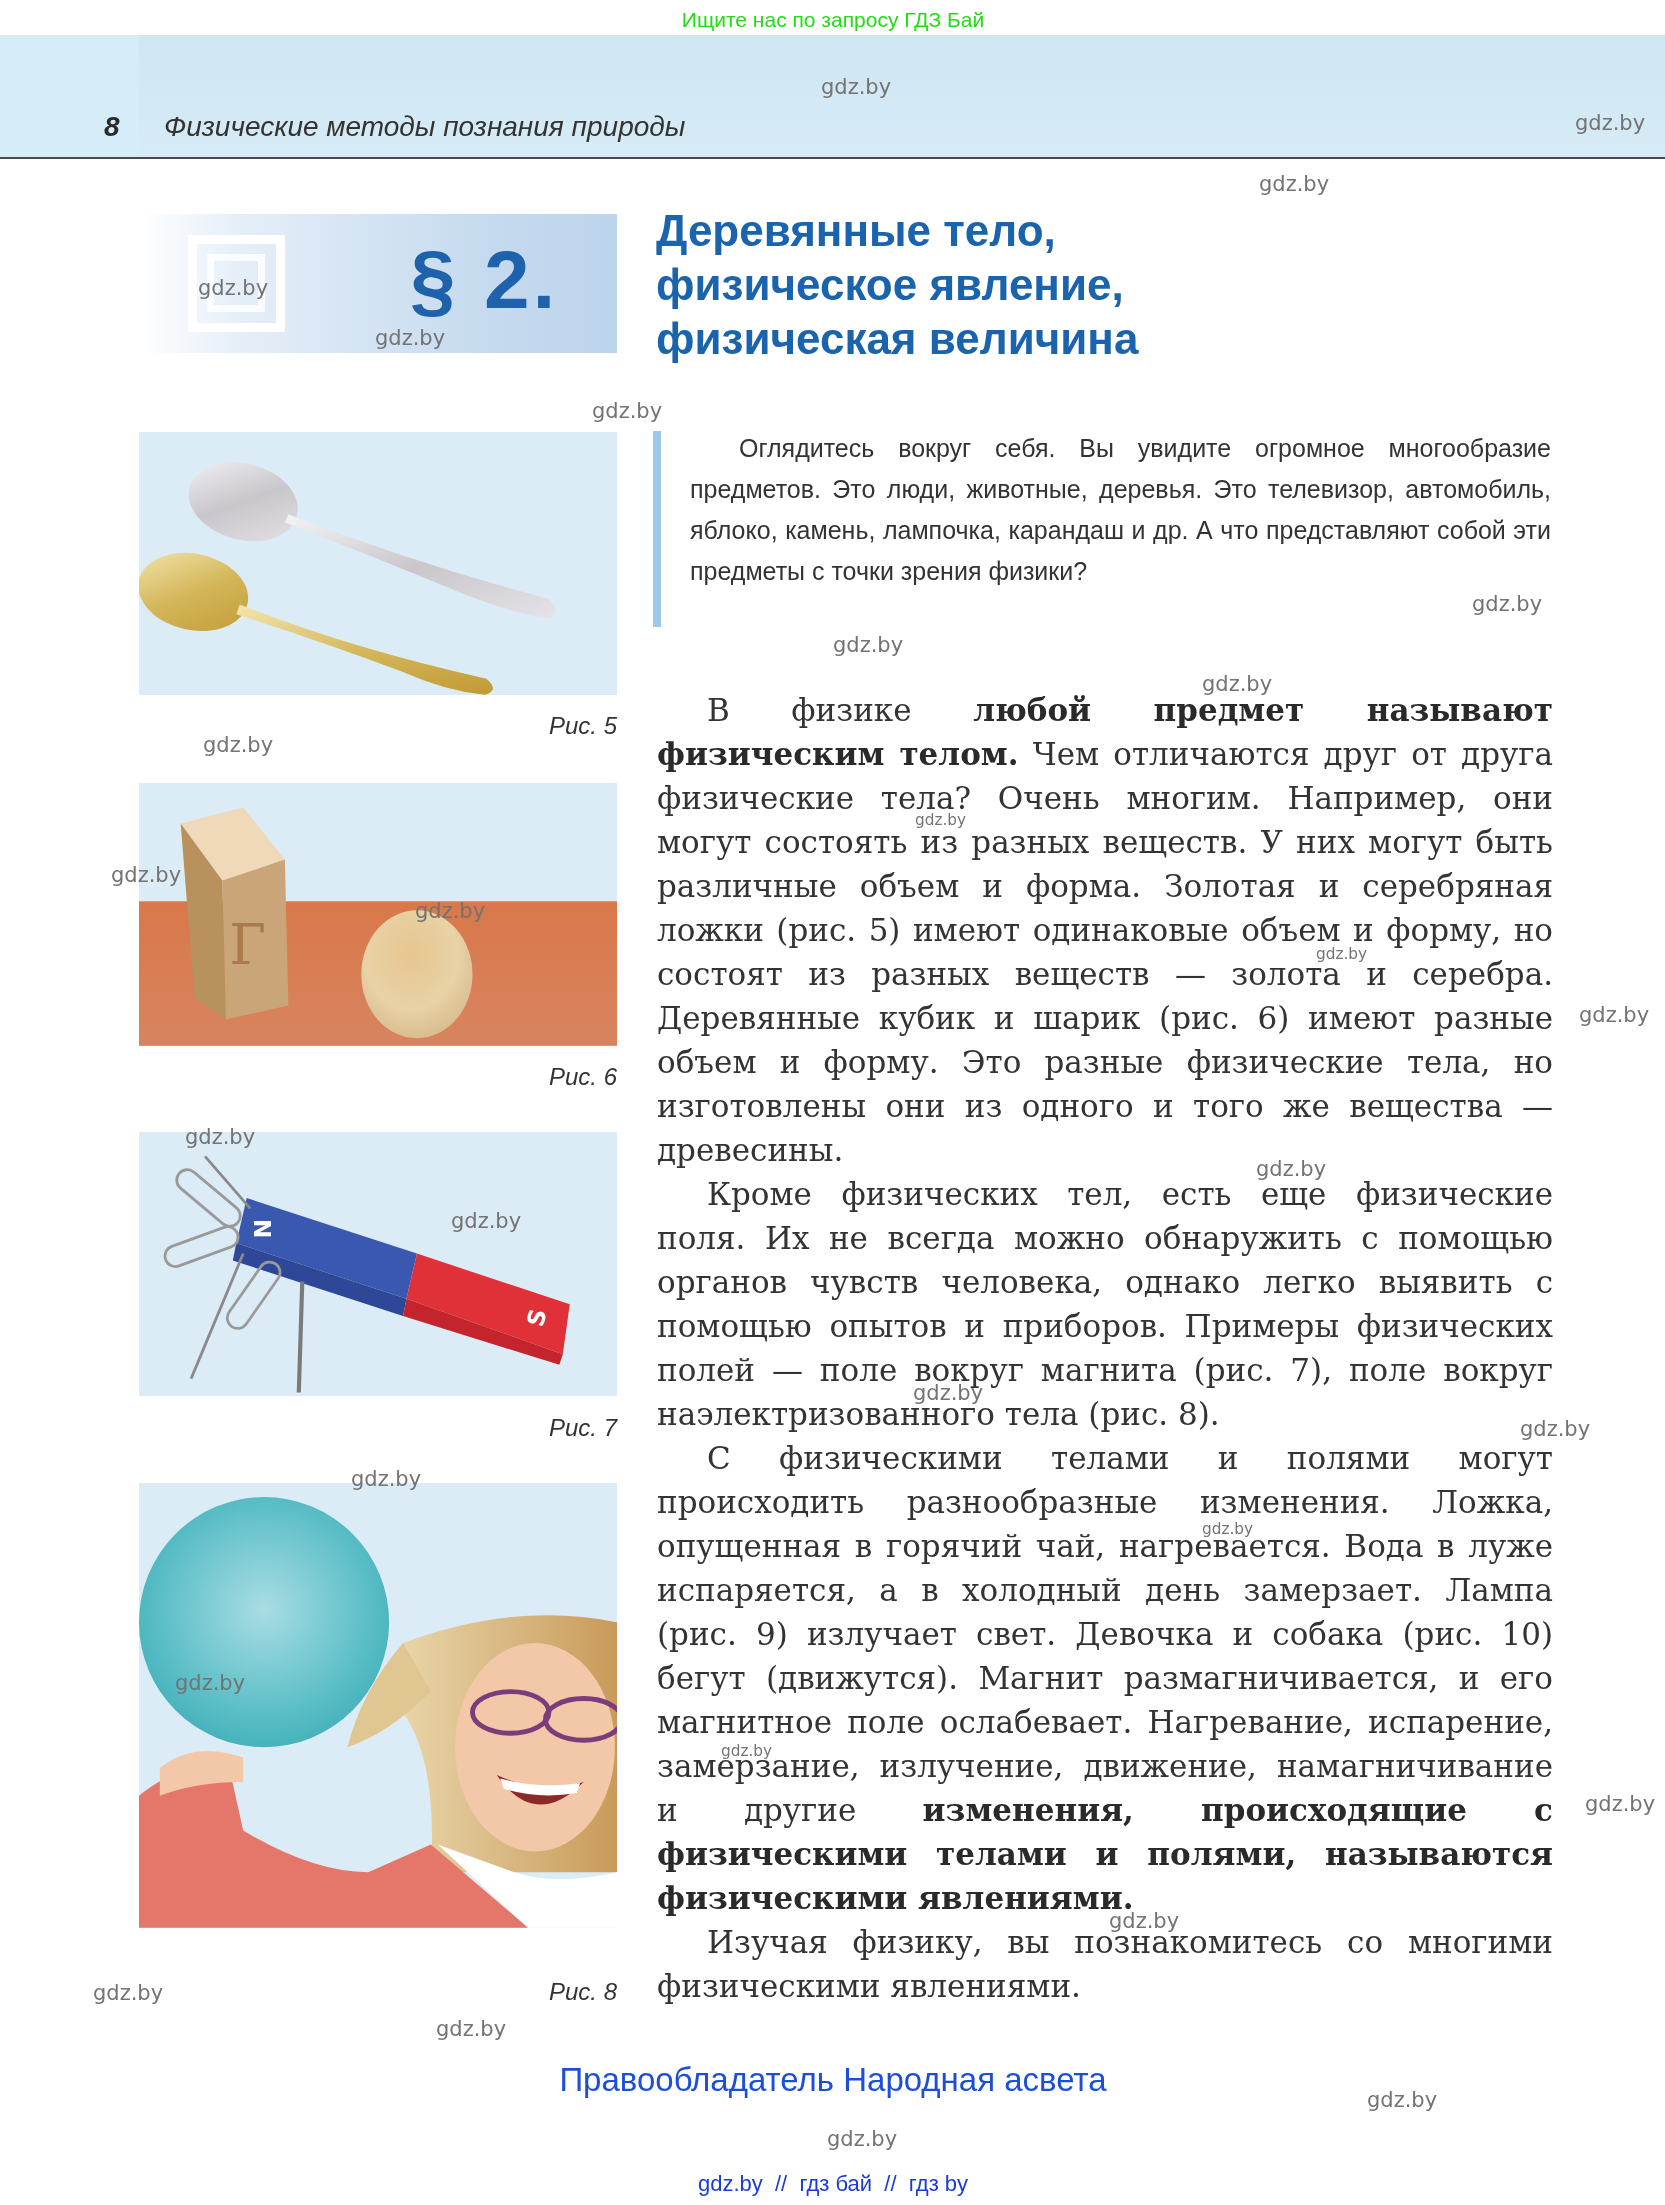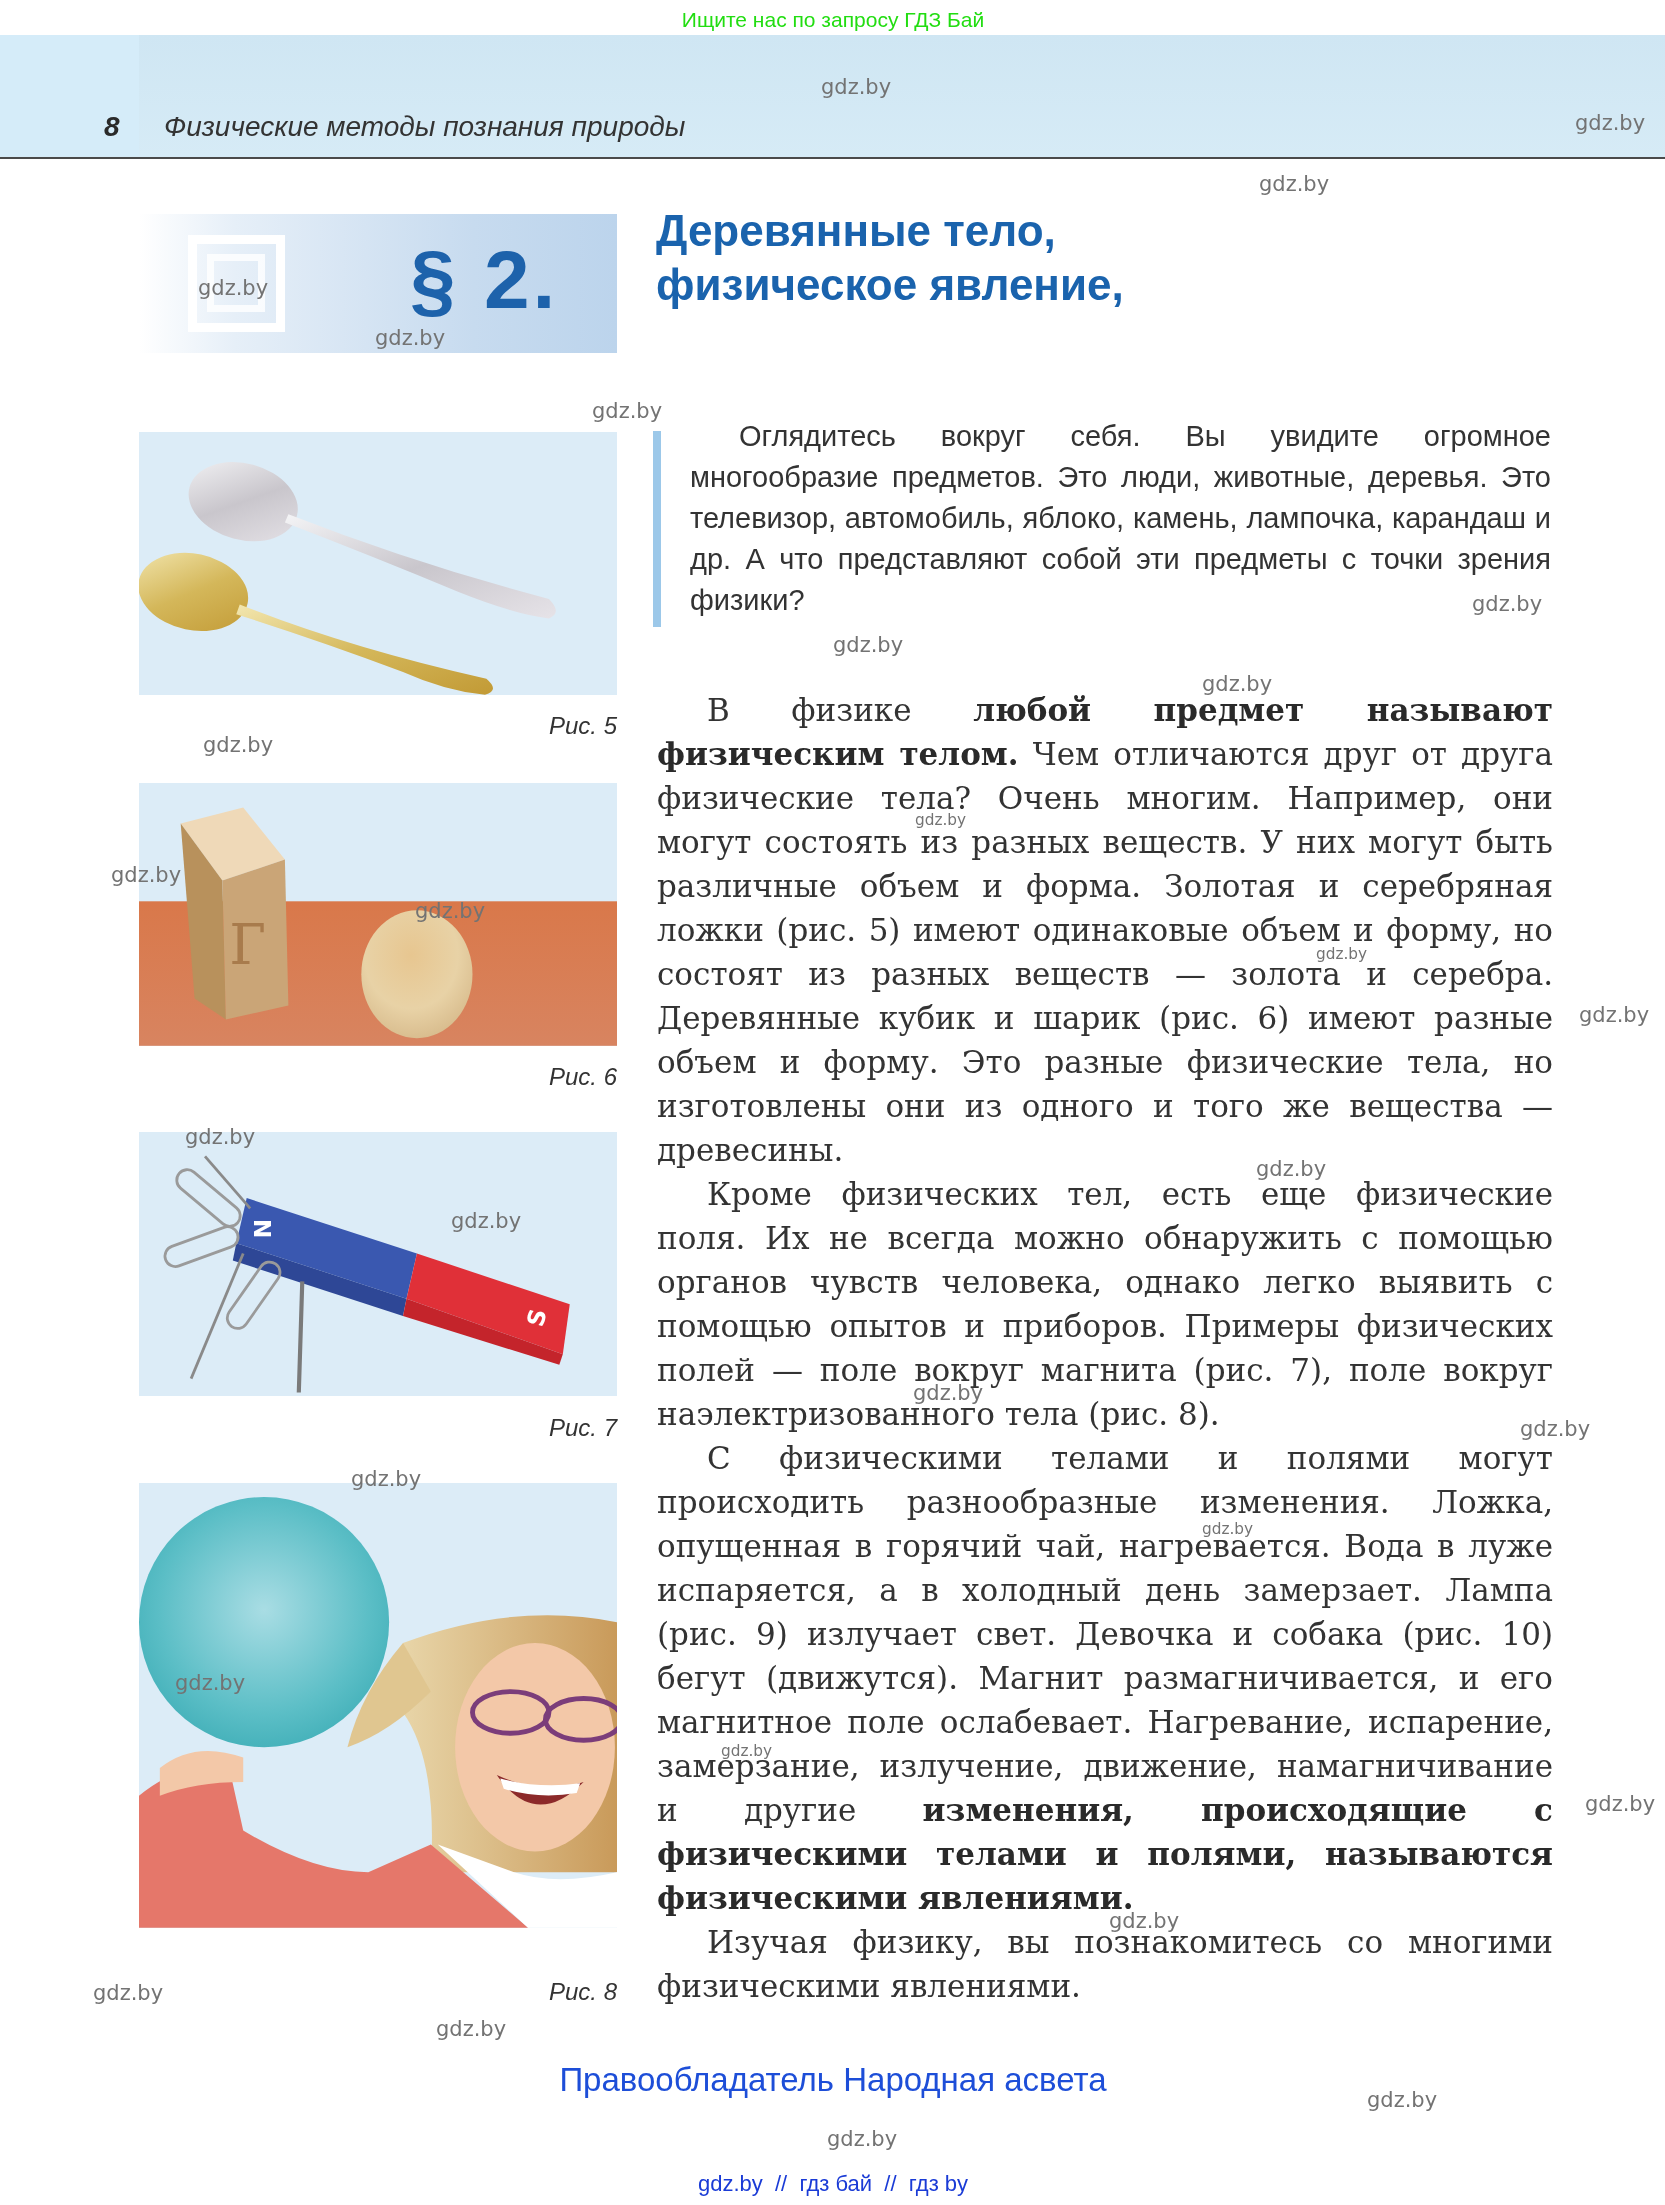--- a/index.html
+++ b/index.html
@@ -44,22 +44,22 @@
 
   .chapter-title {
     left: 656px; top: 204px; width: 695px;
     font-size: 44px; font-weight: bold; color: #1a63ad; line-height: 54px;
   }
 
   .intro-bar {
     left: 653px; top: 431px; width: 8.3px; height: 196px; background: #9cc8e9;
   }
   .intro-text {
-    left: 690px; top: 416px; width: 861px;
-    font-size: 29px; line-height: 41px; color: #333; text-align: justify;
+    left: 690px; top: 428px; width: 861px;
+    font-size: 25px; line-height: 41px; color: #333; text-align: justify;
     font-family: "Liberation Sans", sans-serif;
   }
   .intro-text .indent { display: inline-block; width: 49px; }
 
   .body-text {
     left: 657px; width: 896px;
     font-family: "DejaVu Serif", serif; font-size: 31px; line-height: 44px; color: #333;
     text-align: justify;
   }
   .body-text p { text-indent: 50px; }
@@ -90,20 +90,21 @@
 
 <div class="abs section-box">
   <div class="sq" style="left:49px;top:21px;width:97px;height:97px;"></div>
   <div class="sq" style="left:68px;top:40px;width:58px;height:58px;border-width:7px;opacity:0.8;"></div>
 </div>
 <div class="abs section-number">§ 2.</div>
 
 <div class="abs chapter-title">
   <div>Деревянные тело,</div>
   <div>физическое явление,</div>
+  <div>физическая величина</div>
 </div>
 
 <div class="abs intro-bar"></div>
 <div class="abs intro-text"><span class="indent"></span><span>Оглядитесь вокруг себя. Вы увидите огромное многообразие предметов. Это люди, животные, деревья. Это телевизор, автомобиль, яблоко, камень, лампочка, карандаш и др. А что представляют собой эти предметы с точки зрения физики?</span></div>
 
 <div class="abs body-text" style="top:688px;">
   <p style="margin-bottom:0;">
     <span>В физике </span><b>любой предмет называют физическим телом.</b><span> Чем отличаются друг от друга физические тела? Очень многим. Например, они могут состоять из разных веществ. У них могут быть различные объем и форма. Золотая и серебряная ложки (рис. 5) имеют одинаковые объем и форму, но состоят из разных веществ — золота и серебра. Деревянные кубик и шарик (рис. 6) имеют разные объем и форму. Это разные физические тела, но изготовлены они из одного и того же вещества — древесины.</span>
   </p>
   <p>

